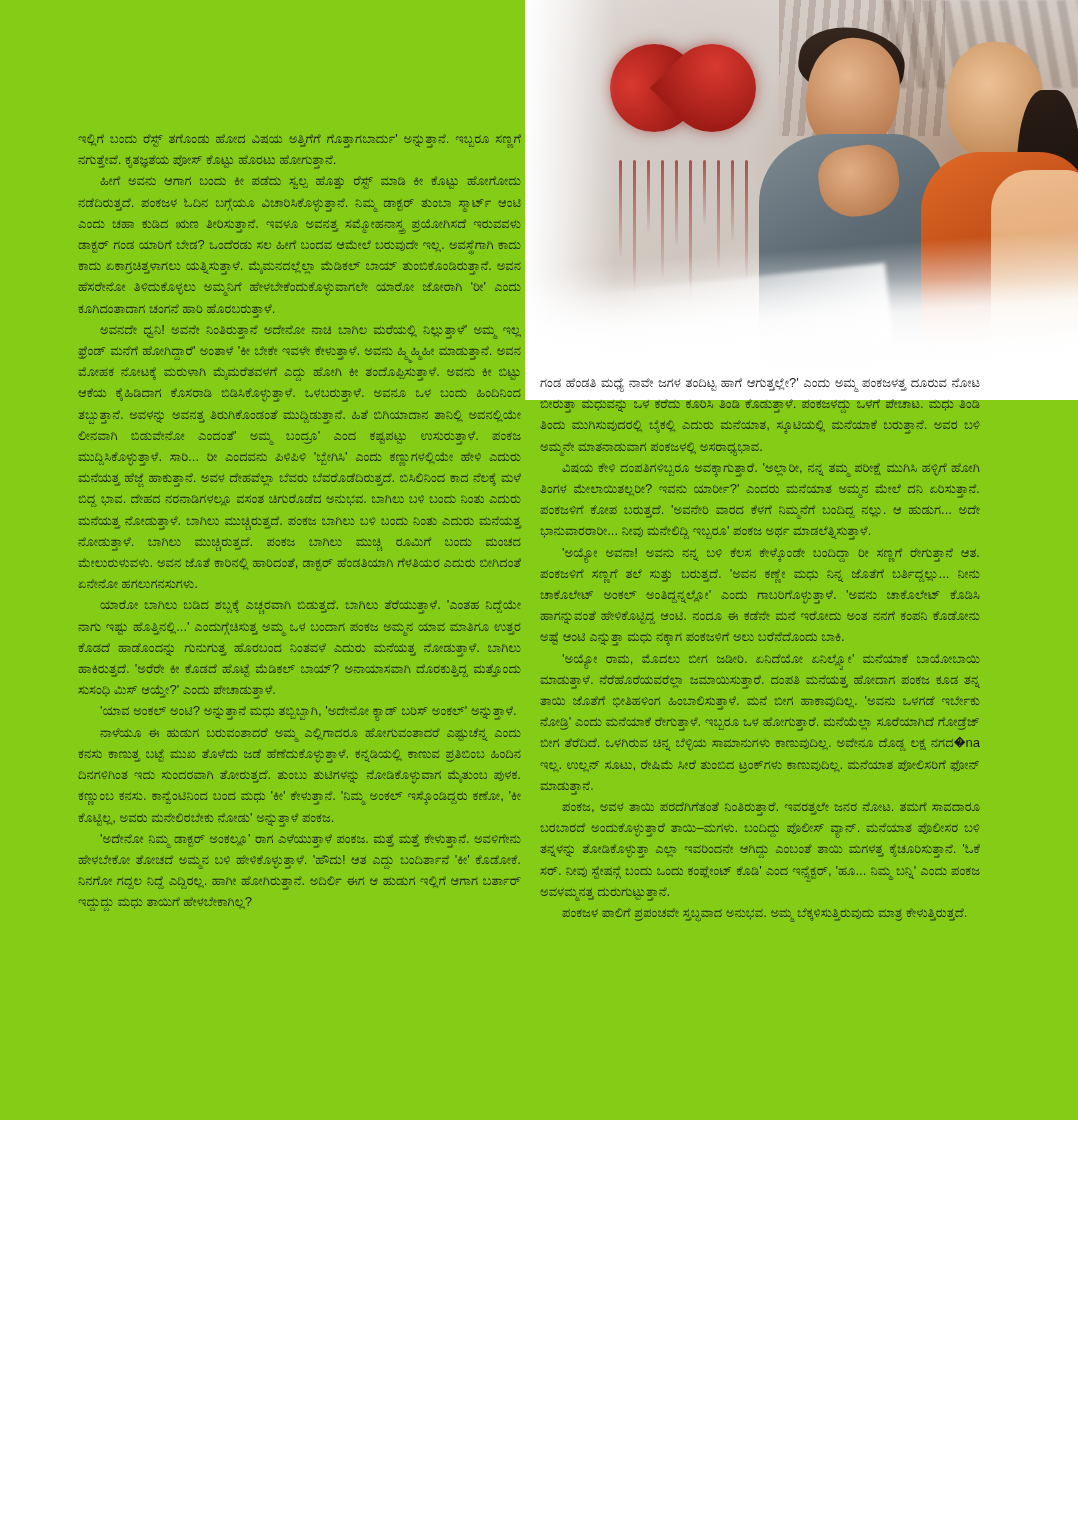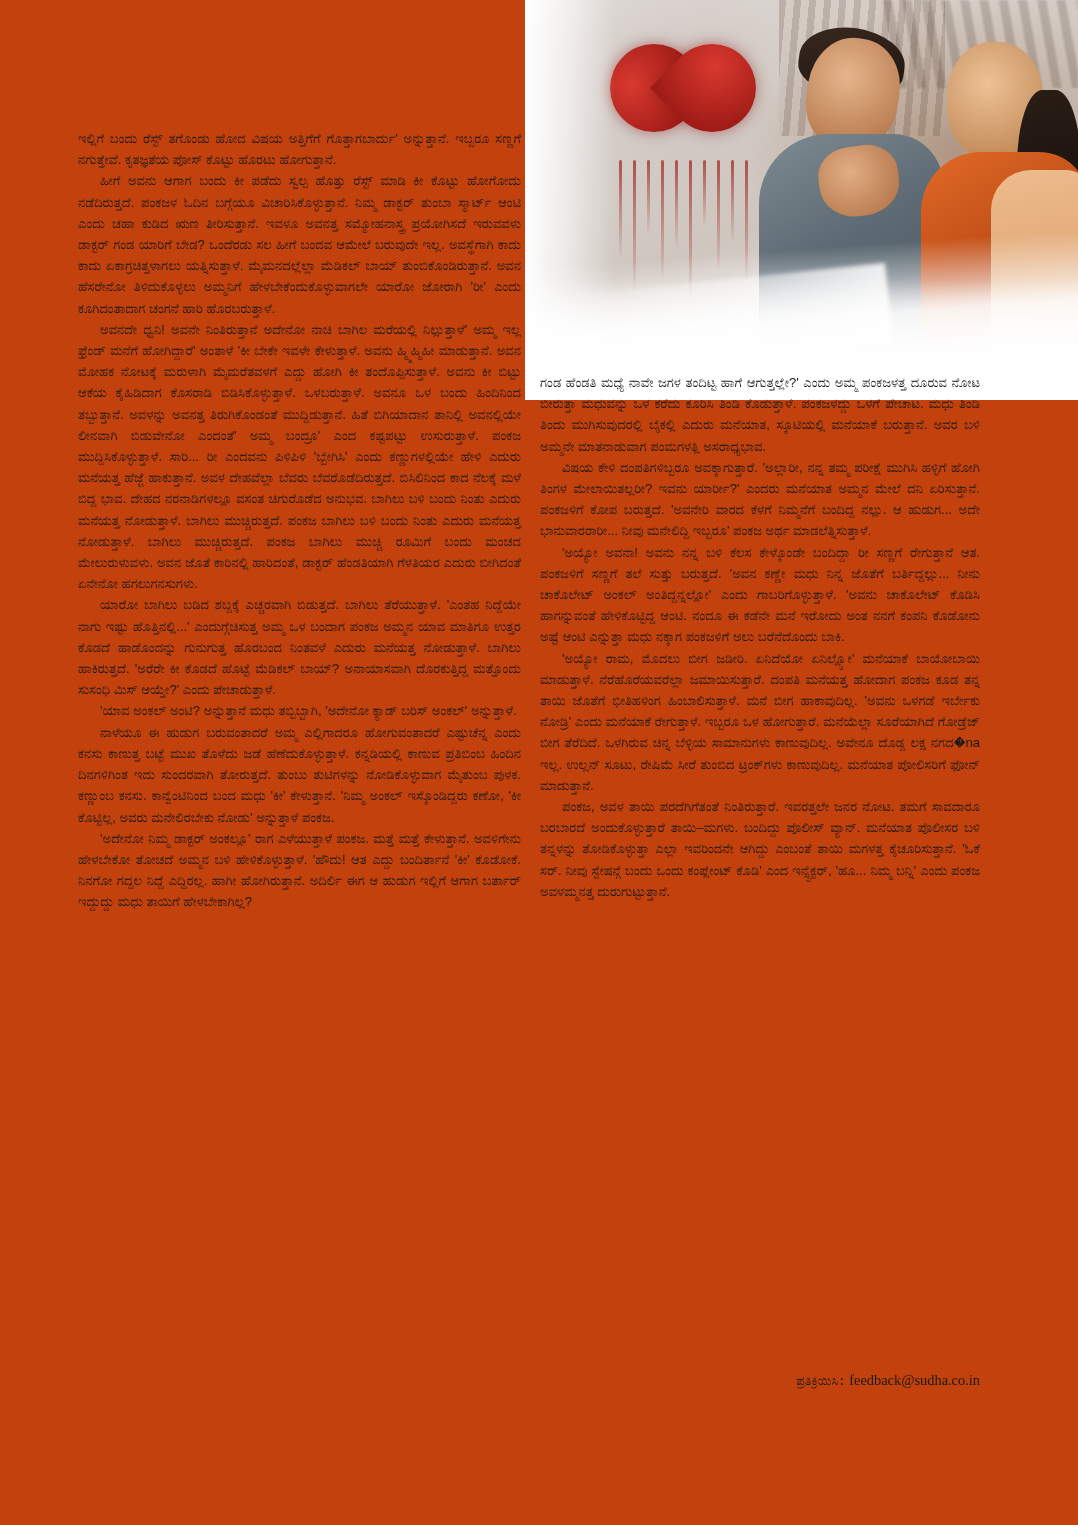--- a/index.html
+++ b/index.html
@@ -3,22 +3,22 @@
 <meta charset="utf-8">
 <style>
   html, body {
     margin: 0;
     padding: 0;
     background: #ffffff;
   }
   .page {
     position: relative;
     width: 1078px;
-    height: 1525px;
-    background: #c2410c;
+    height: 1120px;
+    background: #84cc16;
     overflow: hidden;
     font-family: "Liberation Sans", sans-serif;
   }
 
   
   .illustration {
     position: absolute;
     left: 525px;
     top: 0px;
     width: 553px;
@@ -315,25 +315,26 @@
     <p class="noindent">ಇಲ್ಲಿಗೆ ಬಂದು ರೆಸ್ಟ್ ತಗೊಂಡು ಹೋದ ವಿಷಯ ಅತ್ತಿಗೆಗೆ ಗೊತ್ತಾಗಬಾರ್ದು' ಅನ್ನುತ್ತಾನೆ. ಇಬ್ಬರೂ ಸಣ್ಣಗೆ ನಗುತ್ತೇವೆ. ಕೃತಜ್ಞತೆಯ ಪೋಸ್ ಕೊಟ್ಟು ಹೊರಟು ಹೋಗುತ್ತಾನೆ.</p>
     <p>ಹೀಗೆ ಅವನು ಆಗಾಗ ಬಂದು ಕೀ ಪಡೆದು ಸ್ವಲ್ಪ ಹೊತ್ತು ರೆಸ್ಟ್ ಮಾಡಿ ಕೀ ಕೊಟ್ಟು ಹೋಗೋದು ನಡೆದಿರುತ್ತದೆ. ಪಂಕಜಳ ಓದಿನ ಬಗ್ಗೆಯೂ ವಿಚಾರಿಸಿಕೊಳ್ಳುತ್ತಾನೆ. ನಿಮ್ಮ ಡಾಕ್ಟರ್ ತುಂಬಾ ಸ್ಮಾರ್ಟ್ ಆಂಟಿ ಎಂದು ಚಹಾ ಕುಡಿದ ಋಣ ತೀರಿಸುತ್ತಾನೆ. ಇವಳೂ ಅವನತ್ತ ಸಮ್ಮೋಹನಾಸ್ತ್ರ ಪ್ರಯೋಗಿಸದೆ ಇರುವವಳು ಡಾಕ್ಟರ್ ಗಂಡ ಯಾರಿಗೆ ಬೇಡ? ಒಂದೆರಡು ಸಲ ಹೀಗೆ ಬಂದವ ಆಮೇಲೆ ಬರುವುದೇ ಇಲ್ಲ. ಅವಸ್ಥೆಗಾಗಿ ಕಾದು ಕಾದು ಏಕಾಗ್ರಚಿತ್ತಳಾಗಲು ಯತ್ನಿಸುತ್ತಾಳೆ. ಮೈಮನದಲ್ಲೆಲ್ಲಾ ಮೆಡಿಕಲ್ ಬಾಯ್ ತುಂಬಿಕೊಂಡಿರುತ್ತಾನೆ. ಅವನ ಹೆಸರೇನೋ ತಿಳಿದುಕೊಳ್ಳಲು ಅಮ್ಮನಿಗೆ ಹೇಳಬೇಕೆಂದುಕೊಳ್ಳುವಾಗಲೇ ಯಾರೋ ಜೋರಾಗಿ 'ರೀ' ಎಂದು ಕೂಗಿದಂತಾದಾಗ ಚಂಗನೆ ಹಾರಿ ಹೊರಬರುತ್ತಾಳೆ.</p>
     <p>ಅವನದೇ ಧ್ವನಿ! ಅವನೇ ನಿಂತಿರುತ್ತಾನೆ ಅದೇನೋ ನಾಚಿ ಬಾಗಿಲ ಮರೆಯಲ್ಲಿ ನಿಲ್ಲುತ್ತಾಳೆ' ಅಮ್ಮ ಇಲ್ಲ ಫ್ರೆಂಡ್ ಮನೆಗೆ ಹೋಗಿದ್ದಾರೆ' ಅಂತಾಳೆ 'ಕೀ ಬೇಕೇ ಇವಳೇ ಕೇಳುತ್ತಾಳೆ. ಅವನು ಹ್ಮ್ಮಿಹ್ಮಿಹೀ ಮಾಡುತ್ತಾನೆ. ಅವನ ಮೋಹಕ ನೋಟಕ್ಕೆ ಮರುಳಾಗಿ ಮೈಮರೆತವಳಗೆ ಎದ್ದು ಹೋಗಿ ಕೀ ತಂದೊಪ್ಪಿಸುತ್ತಾಳೆ. ಅವನು ಕೀ ಬಿಟ್ಟು ಆಕೆಯ ಕೈಹಿಡಿದಾಗ ಕೊಸರಾಡಿ ಬಿಡಿಸಿಕೊಳ್ಳುತ್ತಾಳೆ. ಒಳಬರುತ್ತಾಳೆ. ಅವನೂ ಒಳ ಬಂದು ಹಿಂದಿನಿಂದ ತಬ್ಬುತ್ತಾನೆ. ಅವಳನ್ನು ಅವನತ್ತ ತಿರುಗಿಕೊಂಡಂತೆ ಮುದ್ದಿಡುತ್ತಾನೆ. ಹಿತೆ ಬಿಗಿಯಾದಾನ ತಾನಿಲ್ಲಿ ಅವನಲ್ಲಿಯೇ ಲೀನವಾಗಿ ಬಿಡುವೇನೋ ಎಂದಂತೆ' ಅಮ್ಮ ಬಂದ್ರೂ' ಎಂದ ಕಷ್ಟಪಟ್ಟು ಉಸುರುತ್ತಾಳೆ. ಪಂಕಜ ಮುದ್ದಿಸಿಕೊಳ್ಳುತ್ತಾಳೆ. ಸಾರಿ... ರೀ ಎಂದವನು ಪಿಳಿಪಿಳಿ 'ಬ್ಬೇಗಿಸಿ' ಎಂದು ಕಣ್ಣುಗಳಲ್ಲಿಯೇ ಹೇಳಿ ಎದುರು ಮನೆಯತ್ತ ಹೆಜ್ಜೆ ಹಾಕುತ್ತಾನೆ. ಅವಳ ದೇಹವೆಲ್ಲಾ ಬೆವರು ಬೆವರೊಡೆದಿರುತ್ತದೆ. ಬಿಸಿಲಿನಿಂದ ಕಾದ ನೆಲಕ್ಕೆ ಮಳೆ ಬಿದ್ದ ಭಾವ. ದೇಹದ ನರನಾಡಿಗಳಲ್ಲೂ ವಸಂತ ಚಿಗುರೊಡೆದ ಅನುಭವ. ಬಾಗಿಲು ಬಳಿ ಬಂದು ನಿಂತು ಎದುರು ಮನೆಯತ್ತ ನೋಡುತ್ತಾಳೆ. ಬಾಗಿಲು ಮುಚ್ಚಿರುತ್ತದೆ. ಪಂಕಜ ಬಾಗಿಲು ಬಳಿ ಬಂದು ನಿಂತು ಎದುರು ಮನೆಯತ್ತ ನೋಡುತ್ತಾಳೆ. ಬಾಗಿಲು ಮುಚ್ಚಿರುತ್ತದೆ. ಪಂಕಜ ಬಾಗಿಲು ಮುಚ್ಚಿ ರೂಮಿಗೆ ಬಂದು ಮಂಚದ ಮೇಲುರುಳುವಳು. ಅವನ ಜೊತೆ ಕಾರಿನಲ್ಲಿ ಹಾರಿದಂತೆ, ಡಾಕ್ಟರ್ ಹೆಂಡತಿಯಾಗಿ ಗೆಳತಿಯರ ಎದುರು ಬೀಗಿದಂತೆ ಏನೇನೋ ಹಗಲುಗನಸುಗಳು.</p>
     <p>ಯಾರೋ ಬಾಗಿಲು ಬಡಿದ ಶಬ್ದಕ್ಕೆ ಎಚ್ಚರವಾಗಿ ಬಿಡುತ್ತದೆ. ಬಾಗಿಲು ತೆರೆಯುತ್ತಾಳೆ. 'ಎಂತಹ ನಿದ್ದೆಯೇ ನಾಗು ಇಷ್ಟು ಹೊತ್ತಿನಲ್ಲಿ...' ಎಂದುಗ್ಗೆಚಿಸುತ್ತ ಅಮ್ಮ ಒಳ ಬಂದಾಗ ಪಂಕಜ ಅಮ್ಮನ ಯಾವ ಮಾತಿಗೂ ಉತ್ತರ ಕೊಡದೆ ಹಾಡೊಂದನ್ನು ಗುನುಗುತ್ತ ಹೊರಬಂದ ನಿಂತವಳೆ ಎದುರು ಮನೆಯತ್ತ ನೋಡುತ್ತಾಳೆ. ಬಾಗಿಲು ಹಾಕಿರುತ್ತದೆ. 'ಅರೆರೇ ಕೀ ಕೊಡದೆ ಹೊಟ್ಟೆ ಮೆಡಿಕಲ್ ಬಾಯ್? ಅನಾಯಾಸವಾಗಿ ದೊರಕುತ್ತಿದ್ದ ಮತ್ತೊಂದು ಸುಸಂಧಿ ಮಿಸ್ ಆಯ್ತೇ?' ಎಂದು ಪೇಚಾಡುತ್ತಾಳೆ.</p>
     <p>'ಯಾವ ಅಂಕಲ್ ಅಂಟಿ? ಅನ್ನುತ್ತಾನೆ ಮಧು ತಬ್ಬಿಬ್ಬಾಗಿ, 'ಅದೇನೋ ಕ್ಯಾಡ್ ಬರಿಸ್ ಅಂಕಲ್' ಅನ್ನುತ್ತಾಳೆ.</p>
     <p>ನಾಳೆಯೂ ಈ ಹುಡುಗ ಬರುವಂತಾದರೆ ಅಮ್ಮ ಎಲ್ಲಿಗಾದರೂ ಹೋಗುವಂತಾದರೆ ಎಷ್ಟುಚೆನ್ನ ಎಂದು ಕನಸು ಕಾಣುತ್ತ ಬಟ್ಟೆ ಮುಖ ತೊಳೆದು ಜಡೆ ಹೆಣೆದುಕೊಳ್ಳುತ್ತಾಳೆ. ಕನ್ನಡಿಯಲ್ಲಿ ಕಾಣುವ ಪ್ರತಿಬಿಂಬ ಹಿಂದಿನ ದಿನಗಳಿಗಿಂತ ಇದು ಸುಂದರವಾಗಿ ತೋರುತ್ತದೆ. ತುಂಬು ತುಟಿಗಳನ್ನು ನೋಡಿಕೊಳ್ಳುವಾಗ ಮೈತುಂಬ ಪುಳಕ. ಕಣ್ಣುಂಬ ಕನಸು. ಕಾನ್ವೆಂಟಿನಿಂದ ಬಂದ ಮಧು 'ಕೀ' ಕೇಳುತ್ತಾನೆ. 'ನಿಮ್ಮ ಅಂಕಲ್ ಇಸ್ಕೊಂಡಿದ್ದರು ಕಣೋ, 'ಕೀ ಕೊಟ್ಟಿಲ್ಲ, ಅವರು ಮನೇಲಿರಬೇಕು ನೋಡು' ಅನ್ನುತ್ತಾಳೆ ಪಂಕಜ.</p>
     <p>'ಅದೇನೋ ನಿಮ್ಮ ಡಾಕ್ಟರ್ ಅಂಕಲ್ಲೂ' ರಾಗ ಎಳೆಯುತ್ತಾಳೆ ಪಂಕಜ. ಮತ್ತೆ ಮತ್ತೆ ಕೇಳುತ್ತಾನೆ. ಅವಳಿಗೇನು ಹೇಳಬೇಕೋ ತೋಚದೆ ಅಮ್ಮನ ಬಳಿ ಹೇಳಿಕೊಳ್ಳುತ್ತಾಳೆ. 'ಹೌದು! ಆತ ಎದ್ದು ಬಂದಿರ್ತಾನೆ 'ಕೀ' ಕೊಡೋಕೆ. ನಿನಗೋ ಗದ್ದಲ ನಿದ್ದೆ ಎದ್ದಿರಲ್ಲ. ಹಾಗೀ ಹೋಗಿರುತ್ತಾನೆ. ಅದಿರ್ಲಿ ಈಗ ಆ ಹುಡುಗ ಇಲ್ಲಿಗೆ ಆಗಾಗ ಬರ್ತಾರ್ ಇದ್ದುದ್ದು ಮಧು ತಾಯಿಗೆ ಹೇಳಬೇಕಾಗಿಲ್ಲ?</p>
   </div>
 
   <div class="col col-right">
-    <p class="noindent">ಗಂಡ ಹೆಂಡತಿ ಮಧ್ಯೆ ನಾವೇ ಜಗಳ ತಂದಿಟ್ಟ ಹಾಗೆ ಆಗುತ್ತಲ್ಲೇ?' ಎಂದು ಅಮ್ಮ ಪಂಕಜಳತ್ತ ದೂರುವ ನೋಟ ಬೀರುತ್ತಾ ಮಧುವನ್ನು ಒಳ ಕರೆದು ಕೂರಿಸಿ ತಿಂಡಿ ಕೊಡುತ್ತಾಳೆ. ಪಂಕಜಳದ್ದು ಒಳಗೆ ಪೇಚಾಟ. ಮಧು ತಿಂಡಿ ತಿಂದು ಮುಗಿಸುವುದರಲ್ಲಿ ಬೈಕಲ್ಲಿ ಎದುರು ಮನೆಯಾತ, ಸ್ಕೂಟಿಯಲ್ಲಿ ಮನೆಯಾಕೆ ಬರುತ್ತಾನೆ. ಅವರ ಬಳಿ ಅಮ್ಮನೇ ಮಾತನಾಡುವಾಗ ಪಂಮಗಳತ್ಲಿ ಅಸರಾಧ್ಯಭಾವ.</p>
+    <p class="noindent">ಗಂಡ ಹೆಂಡತಿ ಮಧ್ಯೆ ನಾವೇ ಜಗಳ ತಂದಿಟ್ಟ ಹಾಗೆ ಆಗುತ್ತಲ್ಲೇ?' ಎಂದು ಅಮ್ಮ ಪಂಕಜಳತ್ತ ದೂರುವ ನೋಟ ಬೀರುತ್ತಾ ಮಧುವನ್ನು ಒಳ ಕರೆದು ಕೂರಿಸಿ ತಿಂಡಿ ಕೊಡುತ್ತಾಳೆ. ಪಂಕಜಳದ್ದು ಒಳಗೆ ಪೇಚಾಟ. ಮಧು ತಿಂಡಿ ತಿಂದು ಮುಗಿಸುವುದರಲ್ಲಿ ಬೈಕಲ್ಲಿ ಎದುರು ಮನೆಯಾತ, ಸ್ಕೂಟಿಯಲ್ಲಿ ಮನೆಯಾಕೆ ಬರುತ್ತಾನೆ. ಅವರ ಬಳಿ ಅಮ್ಮನೇ ಮಾತನಾಡುವಾಗ ಪಂಕಜಳಲ್ಲಿ ಅಸರಾಧ್ಯಭಾವ.</p>
     <p>ವಿಷಯ ಕೇಳಿ ದಂಪತಿಗಳಿಬ್ಬರೂ ಅವಕ್ಕಾಗುತ್ತಾರೆ. 'ಅಲ್ಲಾರೀ, ನನ್ನ ತಮ್ಮ ಪರೀಕ್ಷೆ ಮುಗಿಸಿ ಹಳ್ಳಿಗೆ ಹೋಗಿ ತಿಂಗಳ ಮೇಲಾಯಿತಲ್ಲರೀ? ಇವನು ಯಾರ್ರೀ?' ಎಂದರು ಮನೆಯಾತ ಅಮ್ಮನ ಮೇಲೆ ದನಿ ಏರಿಸುತ್ತಾನೆ. ಪಂಕಜಳಿಗೆ ಕೋಪ ಬರುತ್ತದೆ. 'ಅವನೇರಿ ವಾರದ ಕೆಳಗೆ ನಿಮ್ಮನೆಗೆ ಬಂದಿದ್ದ ನಲ್ಲು. ಆ ಹುಡುಗ... ಅದೇ ಭಾನುವಾರರಾರೀ... ನೀವು ಮನೇಲಿದ್ದಿ ಇಬ್ಬರೂ' ಪಂಕಜ ಅರ್ಥ ಮಾಡಲೆತ್ನಿಸುತ್ತಾಳೆ.</p>
     <p>'ಅಯ್ಯೋ ಅವನಾ! ಅವನು ನನ್ನ ಬಳಿ ಕೆಲಸ ಕೇಳ್ಕೊಂಡೇ ಬಂದಿದ್ದಾ ರೀ ಸಣ್ಣಗೆ ರೇಗುತ್ತಾನೆ ಆತ. ಪಂಕಜಳಿಗೆ ಸಣ್ಣಗೆ ತಲೆ ಸುತ್ತು ಬರುತ್ತದೆ. 'ಅವನ ಕಣ್ಣೇ ಮಧು ನಿನ್ನ ಜೊತೆಗೆ ಬರ್ತಿದ್ದಲ್ಲು... ನೀನು ಚಾಕೊಲೇಟ್ ಅಂಕಲ್ ಅಂತಿದ್ದನ್ನಲ್ಲೋ' ಎಂದು ಗಾಬರಿಗೊಳ್ಳುತ್ತಾಳೆ. 'ಅವನು ಚಾಕೊಲೇಟ್ ಕೊಡಿಸಿ ಹಾಗನ್ನುವಂತೆ ಹೇಳಿಕೊಟ್ಟಿದ್ದ ಆಂಟಿ. ನಂದೂ ಈ ಕಡೆನೇ ಮನೆ ಇರೋದು ಅಂತ ನನಗೆ ಕಂಪನಿ ಕೊಡೋನು ಅಷ್ಟೆ ಆಂಟಿ ಎನ್ನುತ್ತಾ ಮಧು ನಕ್ಕಾಗ ಪಂಕಜಳಿಗೆ ಅಲು ಬರೆನೆದೊಂದು ಬಾಕಿ.</p>
     <p>'ಅಯ್ಯೋ ರಾಮ, ಮೊದಲು ಬೀಗ ಜಡೀರಿ. ಏನಿದೆಯೋ ಏನಿಲ್ಲ್ವೋ' ಮನೆಯಾಕೆ ಬಾಯೋಬಾಯಿ ಮಾಡುತ್ತಾಳೆ. ನೆರೆಹೊರೆಯವರೆಲ್ಲಾ ಜಮಾಯಿಸುತ್ತಾರೆ. ದಂಪತಿ ಮನೆಯತ್ತ ಹೋದಾಗ ಪಂಕಜ ಕೂಡ ತನ್ನ ತಾಯಿ ಜೊತೆಗೆ ಭೀತಿಹಳಿಂಗ ಹಿಂಬಾಲಿಸುತ್ತಾಳೆ. ಮನೆ ಬೀಗ ಹಾಕಾವುದಿಲ್ಲ. 'ಅವನು ಒಳಗಡೆ ಇರ್ಬೇಕು ನೋಡ್ರಿ' ಎಂದು ಮನೆಯಾಕೆ ರೇಗುತ್ತಾಳೆ. ಇಬ್ಬರೂ ಒಳ ಹೋಗುತ್ತಾರೆ. ಮನೆಯೆಲ್ಲಾ ಸೂರೆಯಾಗಿದೆ ಗೋಡ್ರೆಜ್ ಬೀಗ ತೆರೆದಿದೆ. ಒಳಗಿರುವ ಚಿನ್ನ ಬೆಳ್ಳಿಯ ಸಾಮಾನುಗಳು ಕಾಣುವುದಿಲ್ಲ. ಅವೇನೂ ದೊಡ್ಡ ಲಕ್ಷ ನಗದ�na ಇಲ್ಲ. ಉಲ್ಲನ್ ಸೂಟು, ರೇಷಿಮೆ ಸೀರೆ ತುಂಬಿದ ಟ್ರಂಕ್‌ಗಳು ಕಾಣುವುದಿಲ್ಲ. ಮನೆಯಾತ ಪೋಲಿಸರಿಗೆ ಫೋನ್ ಮಾಡುತ್ತಾನೆ.</p>
     <p>ಪಂಕಜ, ಅವಳ ತಾಯಿ ಪರದೆಗಿಗೆತಂತೆ ನಿಂತಿರುತ್ತಾರೆ. ಇವರತ್ತಲೇ ಜನರ ನೋಟ. ತಮಗೆ ಸಾವದಾರೂ ಬರಬಾರದೆ ಅಂದುಕೊಳ್ಳುತ್ತಾರೆ ತಾಯಿ–ಮಗಳು. ಬಂದಿದ್ದು ಪೊಲೀಸ್ ವ್ಯಾನ್. ಮನೆಯಾತ ಪೊಲೀಸರ ಬಳಿ ತನ್ನಳನ್ನು ತೋಡಿಕೊಳ್ಳುತ್ತಾ ಎಲ್ಲಾ ಇವರಿಂದನೇ ಆಗಿದ್ದು ಎಂಬಂತೆ ತಾಯಿ ಮಗಳತ್ತ ಕೈಚೂರಿಸುತ್ತಾನೆ. 'ಓಕೆ ಸರ್. ನೀವು ಸ್ಟೇಷನ್ಗೆ ಬಂದು ಒಂದು ಕಂಪ್ಲೇಂಟ್ ಕೊಡಿ' ಎಂದ ಇನ್ಸ್ಪೆಕ್ಟರ್, 'ಹೂ... ನಿಮ್ಮ ಬನ್ನಿ' ಎಂದು ಪಂಕಜ ಅವಳಮ್ಮನತ್ತ ದುರುಗುಟ್ಟುತ್ತಾನೆ.</p>
+    <p>ಪಂಕಜಳ ಪಾಲಿಗೆ ಪ್ರಪಂಚವೇ ಸ್ತಬ್ಧವಾದ ಅನುಭವ. ಅಮ್ಮ ಬೆಕ್ಕಳಿಸುತ್ತಿರುವುದು ಮಾತ್ರ ಕೇಳುತ್ತಿರುತ್ತದೆ.</p>
   </div>
 
   <div class="feedback">
     <span class="label">ಪ್ರತಿಕ್ರಿಯಿಸಿ:</span>
     <span class="email">feedback@sudha.co.in</span>
   </div>
 
 
 </div>
 

